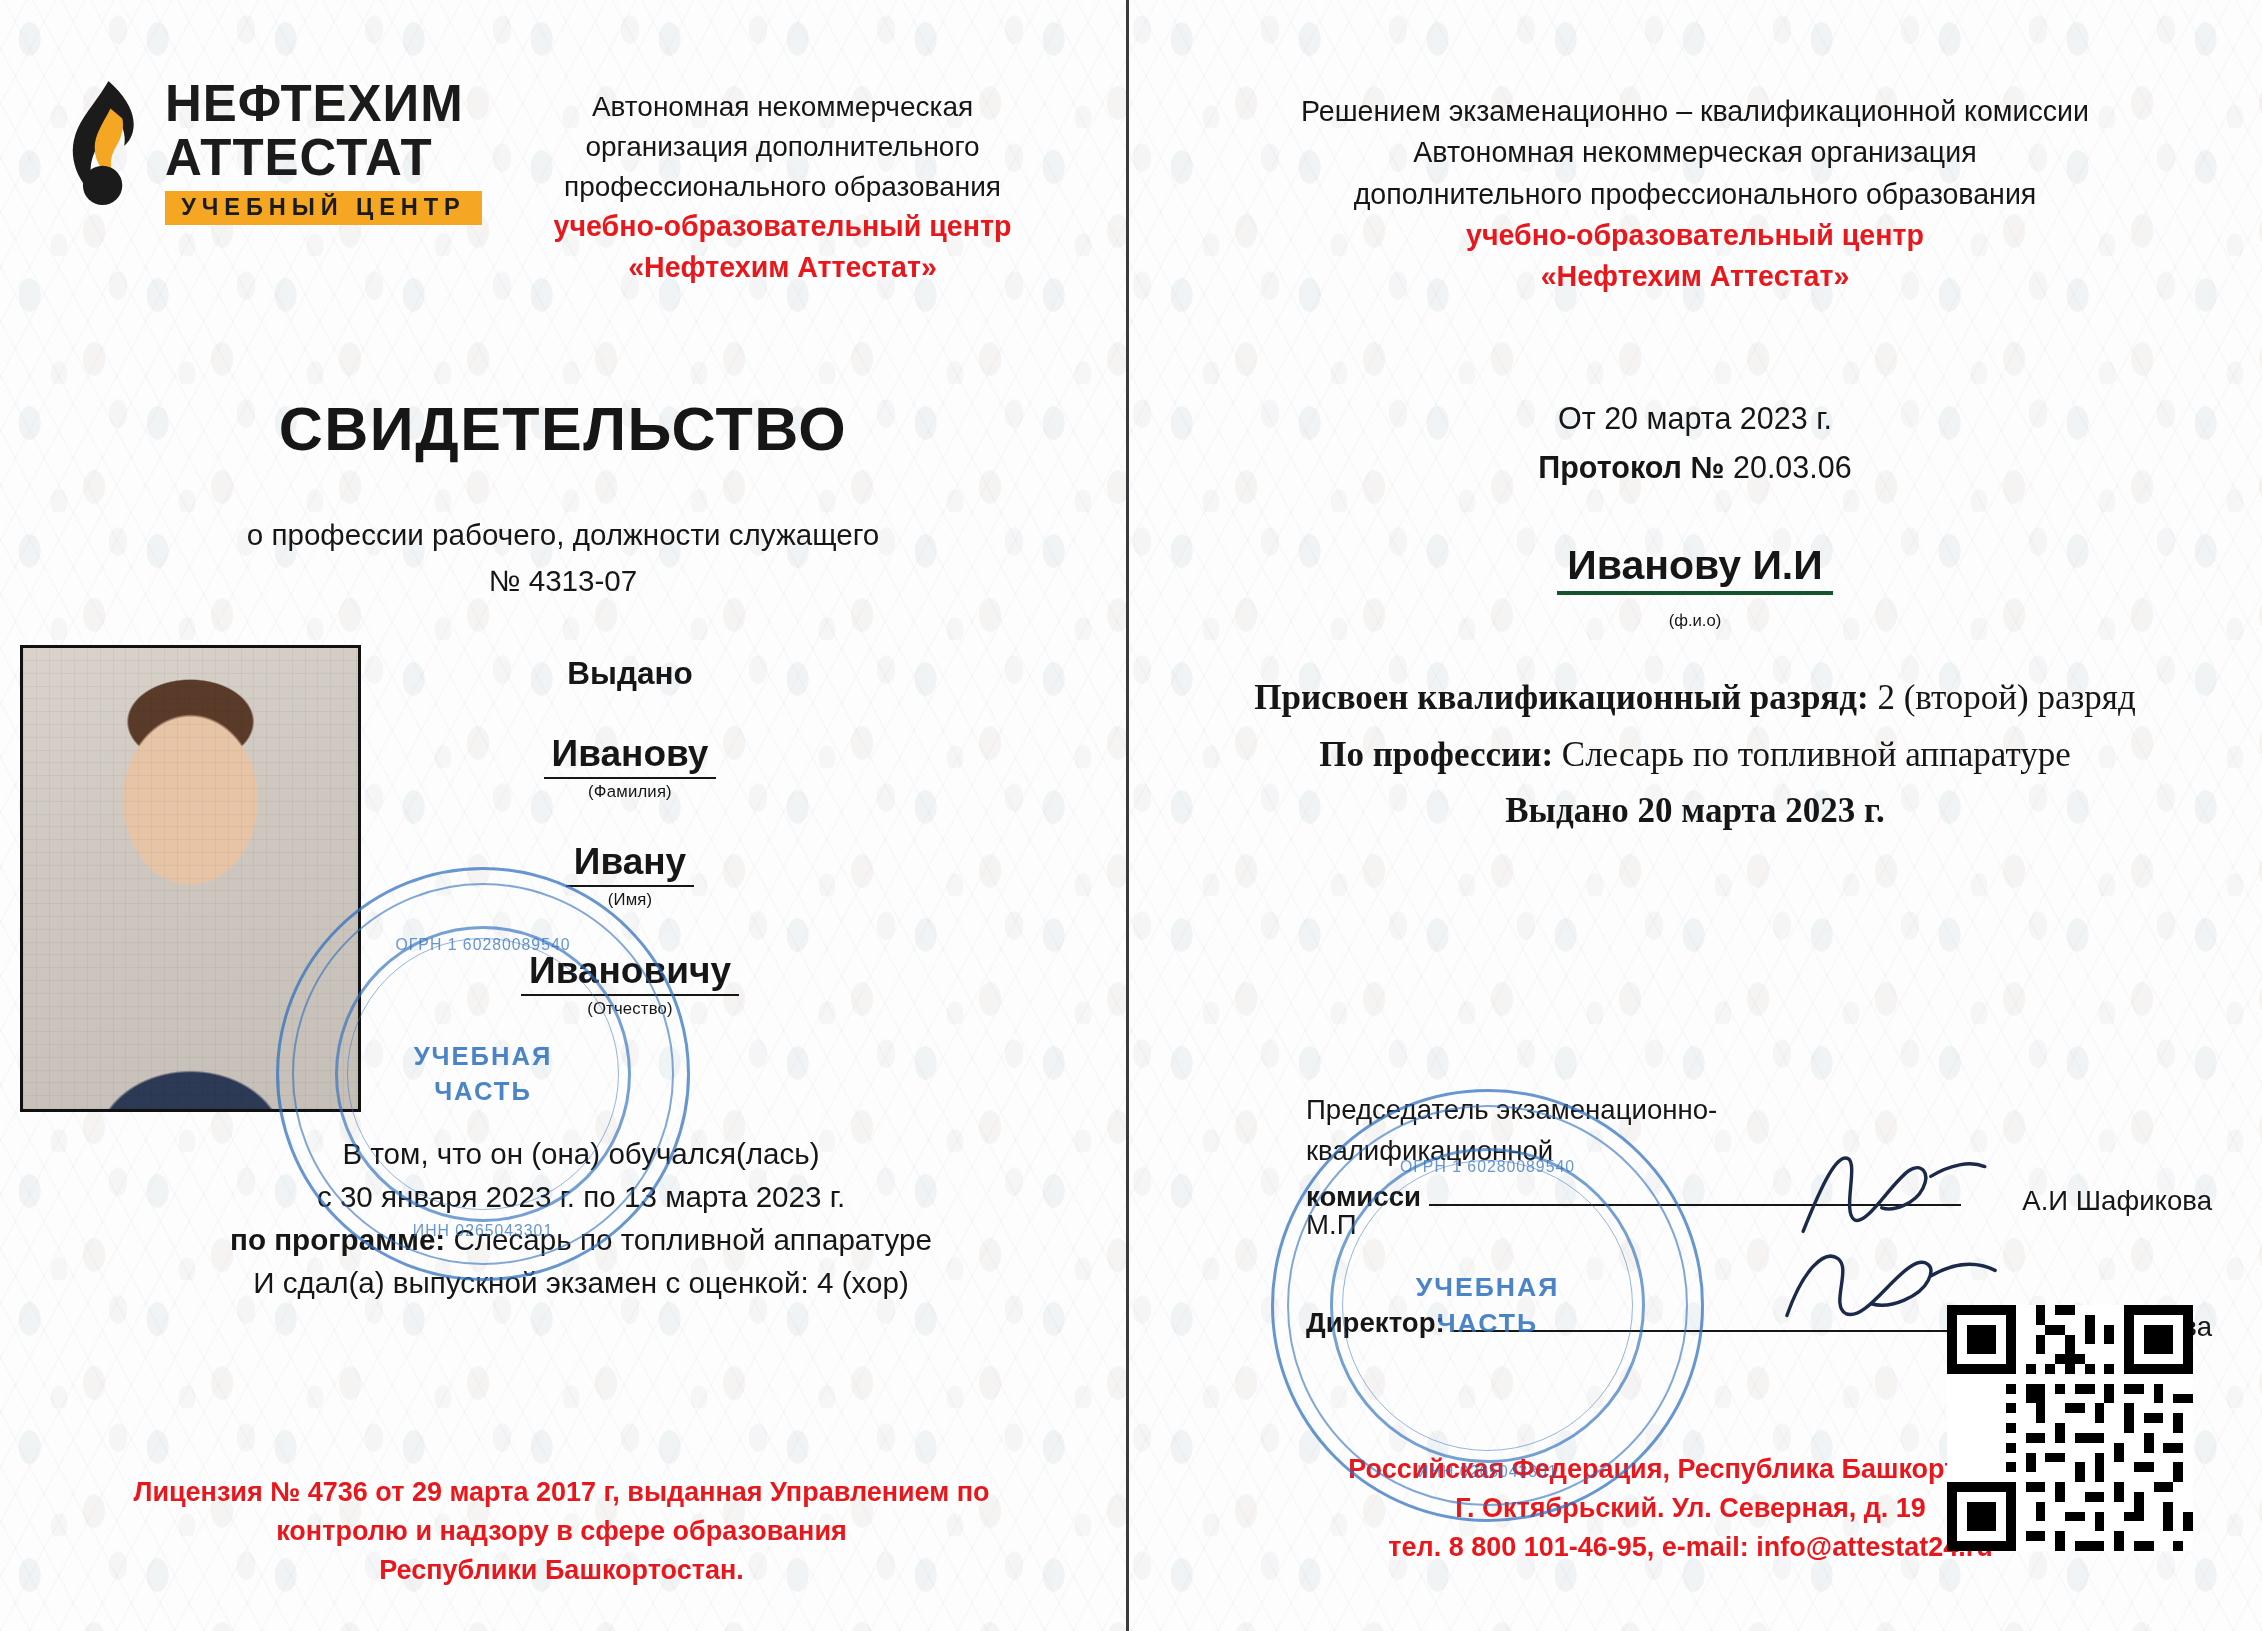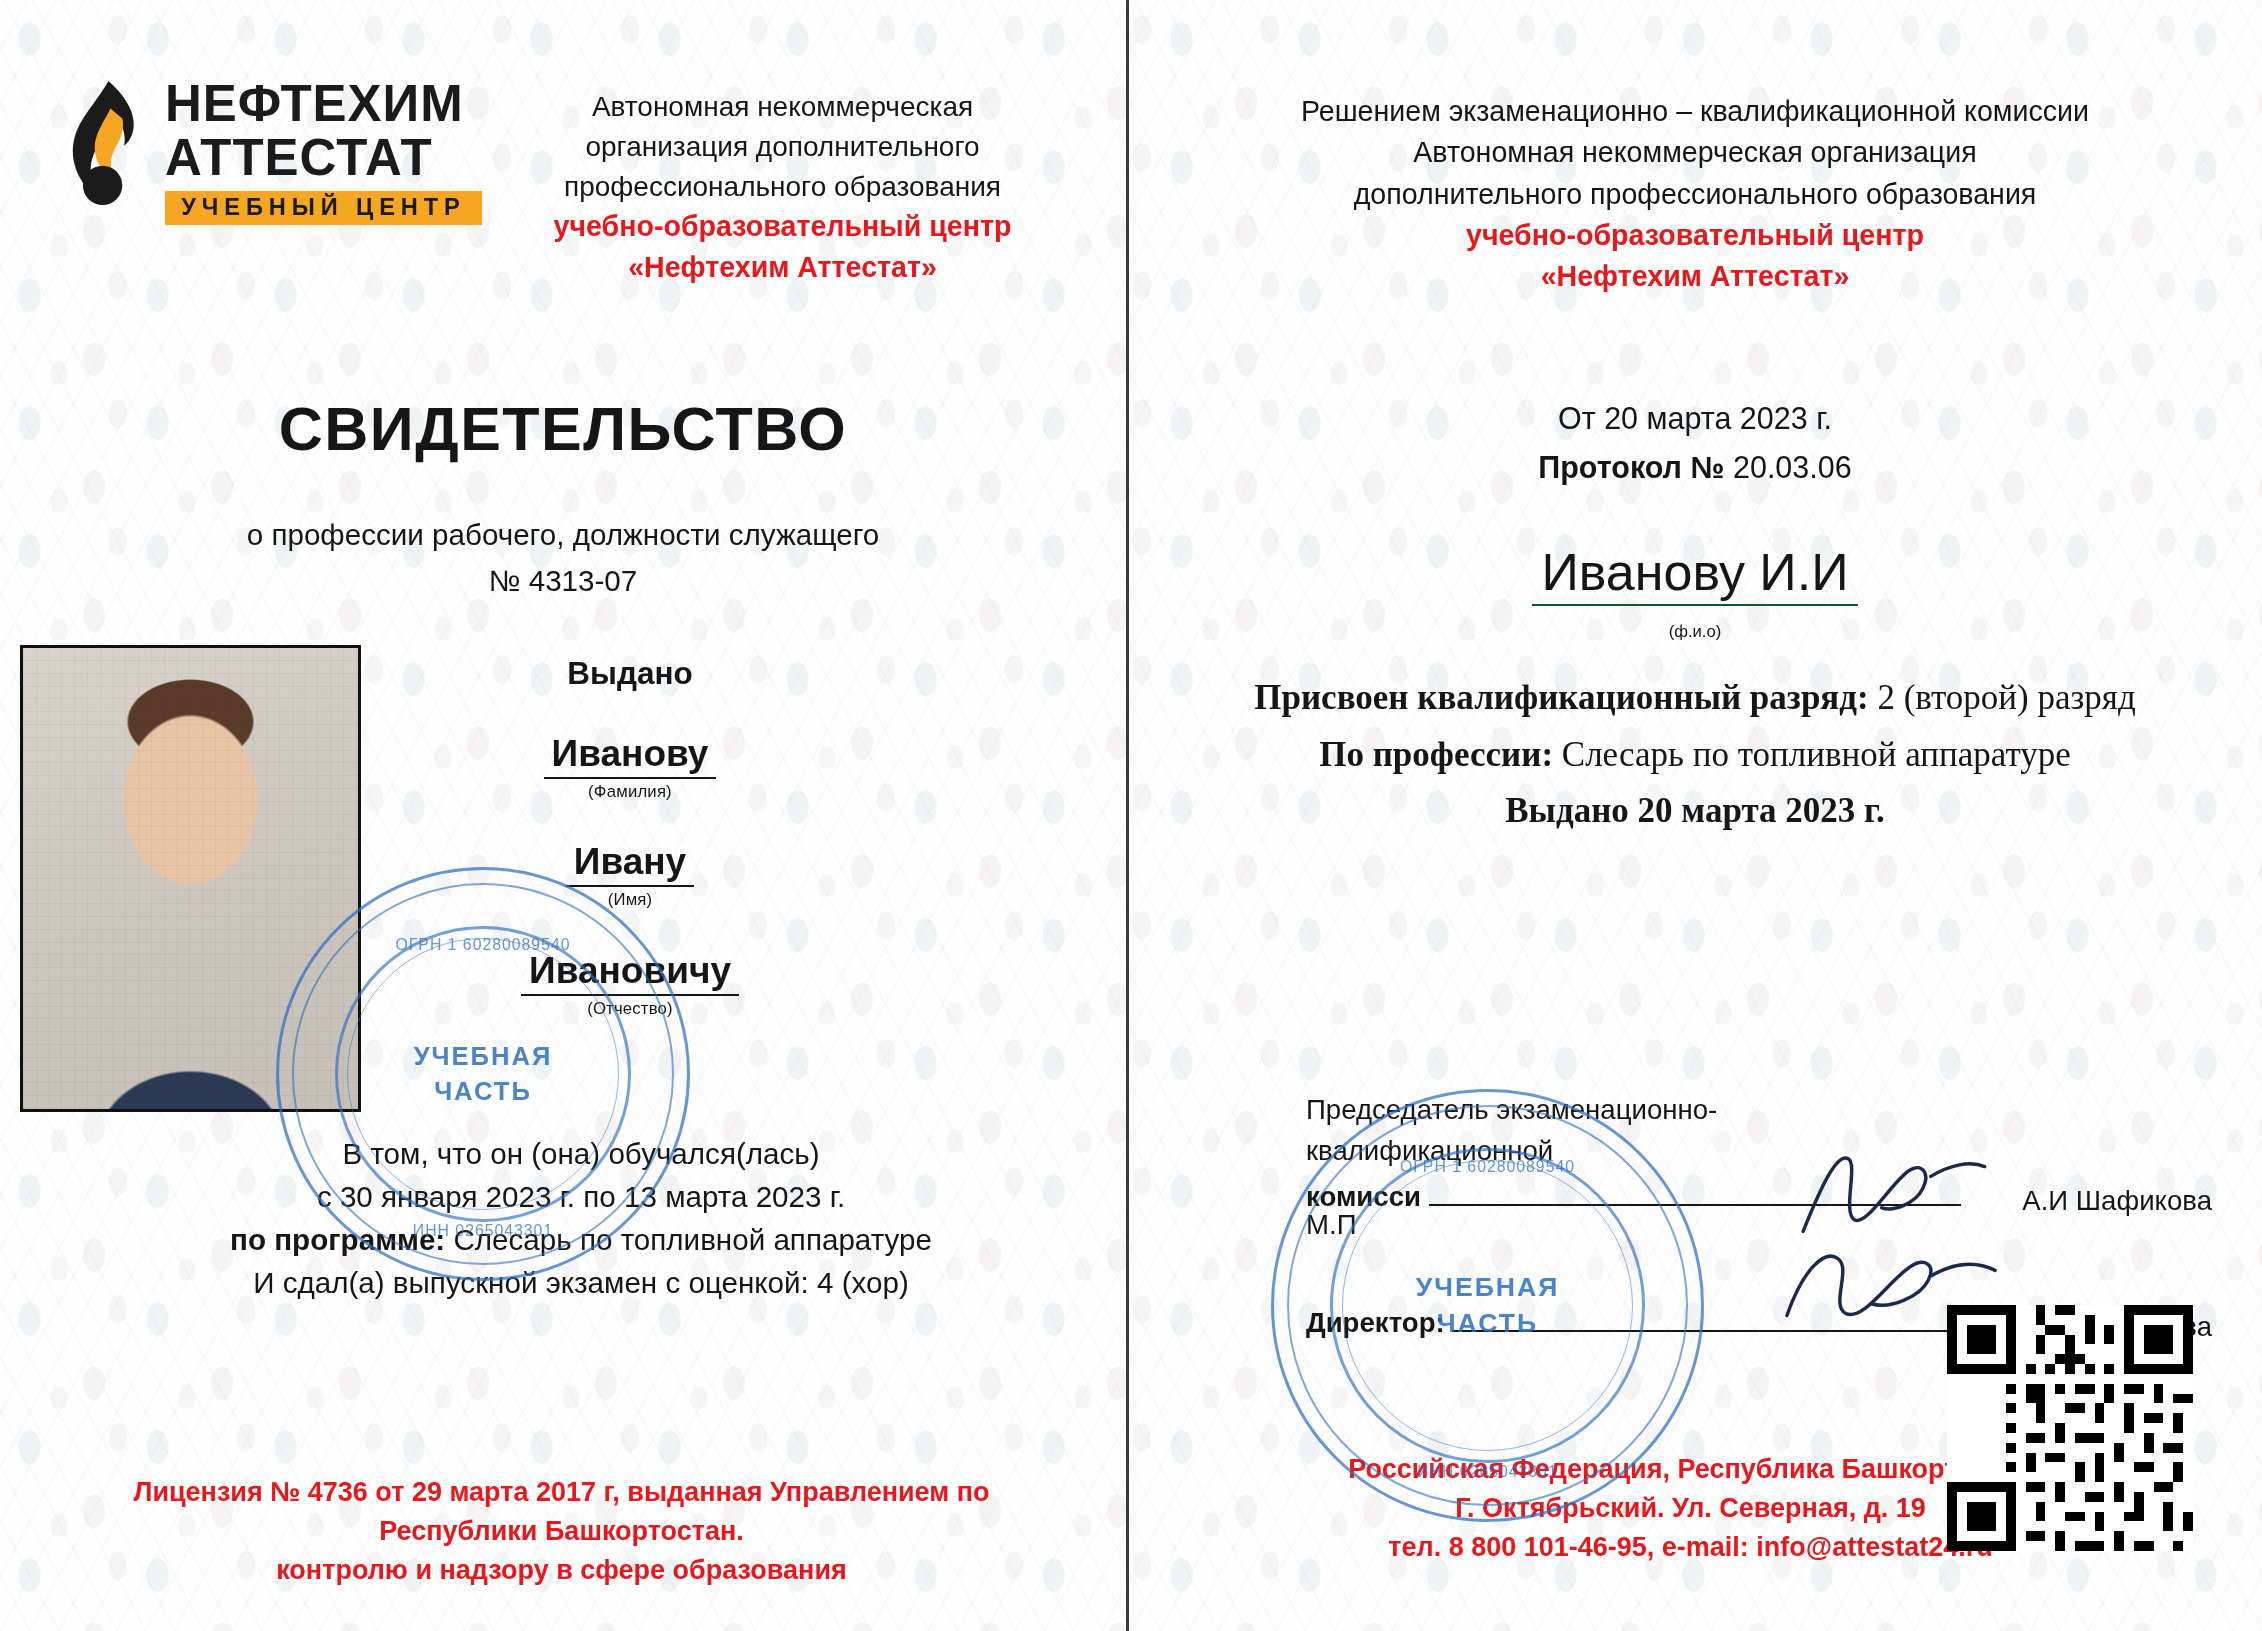--- a/index.html
+++ b/index.html
@@ -239,23 +239,23 @@
     line-height: 1.6;
   }
   .r-name {
     position: absolute;
     left: 39px;
     top: 542px;
     width: 1054px;
     text-align: center;
   }
   .r-name .val {
-    font-size: 52px;
-    font-weight: normal;
-    border-bottom: 2px solid #14532d;
+    font-size: 41px;
+    font-weight: bold;
+    border-bottom: 4px solid #14532d;
     display: inline-block;
     padding: 0 9.9px 2px 9.9px;
   }
   .r-name .cap {
     display: block;
     font-size: 16.7px;
     margin-top: 16px;
   }
   .r-qual {
     position: absolute;
@@ -454,22 +454,22 @@
       <div>с 30 января 2023 г. по 13 марта 2023 г.</div>
       <div>
         <b>по программе:</b>
         <span>Слесарь по топливной аппаратуре</span>
       </div>
       <div>И сдал(а) выпускной экзамен с оценкой: 4 (хор)</div>
     </div>
 
     <div class="footer-red">
       <div>Лицензия № 4736 от 29 марта 2017 г, выданная Управлением по</div>
+      <div>контролю и надзору в сфере образования</div>
       <div>Республики Башкортостан.</div>
-      <div>контролю и надзору в сфере образования</div>
     </div>
   </div>
 
   <div class="page page-right">
 
     <div class="r-head">
       <div>Решением экзаменационно – квалификационной комиссии</div>
       <div>Автономная некоммерческая организация</div>
       <div>дополнительного профессионального образования</div>
       <div class="org-red">учебно-образовательный центр</div>

